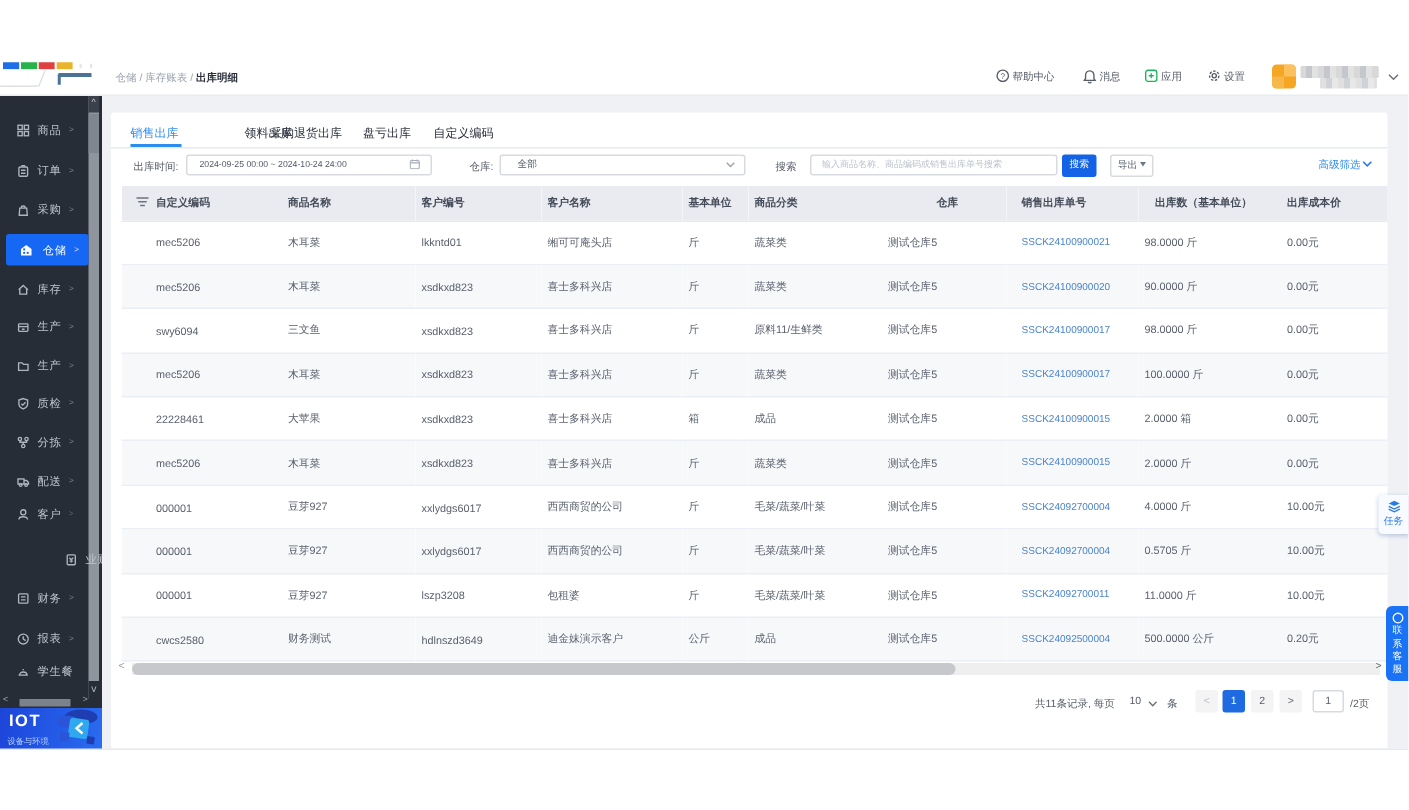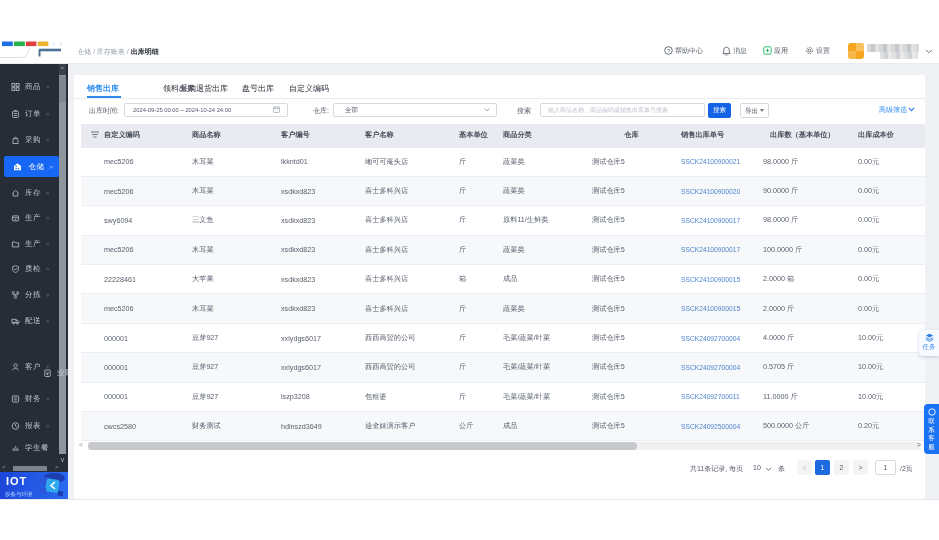--- a/index.html
+++ b/index.html
@@ -25,21 +25,21 @@
 .mitem .mar{position:absolute;left:46px;top:50%;transform:translateY(-50%);font-size:5.5px;color:#7a8290;}
 .mitem.act{background:#1567f4;color:#fff;left:3.5px;width:55.5px;border-radius:2px;}
 .mitem.act .mar{color:#cfe0ff;}
 #iot{left:0;top:472px;width:68px;height:28px;background:linear-gradient(100deg,#1c45d9 0%,#2a6cf0 100%);overflow:hidden;}
 
 #mainbg{left:68px;top:64px;width:871px;height:435px;background:#eff1f5;}
 #card{left:74px;top:75px;width:851px;height:424px;background:#fff;border-radius:2px;}
 #app-bot{left:0;top:499px;width:939px;height:1px;background:#e6e8ec;}
 
 .tab{top:83px;font-size:8px;color:#2b303b;white-space:nowrap;}
-.tab.on{color:#2d8cf0;font-weight:bold;}
+.tab.on{color:#2d8cf0;}
 #tabline{left:87px;top:95.5px;width:34px;height:2px;background:#2d8cf0;}
 #tabborder{left:74px;top:97.5px;width:851px;height:1px;background:#e8eaec;}
 
 .flabel{top:105.5px;font-size:7px;color:#565d68;white-space:nowrap;}
 .fbox{top:102.5px;height:14.5px;border:1px solid #d7dbe0;border-radius:2px;background:#fff;box-sizing:border-box;}
 .ftext{font-size:6.5px;color:#525a68;white-space:nowrap;position:absolute;top:50%;transform:translateY(-50%);}
 #btn-search{left:708px;top:103px;width:23px;height:14.5px;background:#1463e6;border-radius:2px;color:#fff;font-size:6.5px;text-align:center;line-height:14.5px;}
 #btn-export{left:740px;top:103px;width:29px;height:14.5px;border:1px solid #d7dbe0;border-radius:2px;background:#fff;color:#525a68;font-size:6.5px;text-align:center;line-height:13px;box-sizing:border-box;}
 #advfilter{left:879px;top:105px;font-size:7px;color:#2d8cf0;white-space:nowrap;}
 
@@ -197,21 +197,21 @@
     <div class="abs mitem" style="top:310px;">
       <svg class="mic" width="9" height="9" viewBox="0 0 9 9" style="fill:none;stroke:#aeb5bf;stroke-width:0.9;">
         <rect x="1" y="2.8" width="4" height="3.4"></rect>
         <path d="M5 3.8 h1.8 l1.2 1.4 v1 h-3"></path>
         <circle cx="2.8" cy="6.8" r="0.9"></circle>
         <circle cx="6.4" cy="6.8" r="0.9"></circle>
       </svg>
       <span class="mtx">配送</span>
       <span class="mar">&gt;</span>
     </div>
-    <div class="abs mitem" style="top:356px;font-family:Liberation Serif, serif;">
+    <div class="abs mitem" style="top:332px;font-family:Liberation Serif, serif;">
       <svg class="mic" width="9" height="9" viewBox="0 0 9 9" style="fill:none;stroke:#aeb5bf;stroke-width:0.9;">
         <circle cx="4.5" cy="3" r="1.7"></circle>
         <path d="M1.6 7.8 C1.6 5.4 7.4 5.4 7.4 7.8"></path>
       </svg>
       <span class="mtx">客户</span>
       <span class="mar">&gt;</span>
     </div>
     <div class="abs mitem" style="top:362px;margin-left:32px;">
       <svg class="mic" width="9" height="9" viewBox="0 0 9 9" style="fill:none;stroke:#aeb5bf;stroke-width:0.9;">
         <rect x="1.8" y="1.4" width="5.4" height="6.6" rx="0.6"></rect>

